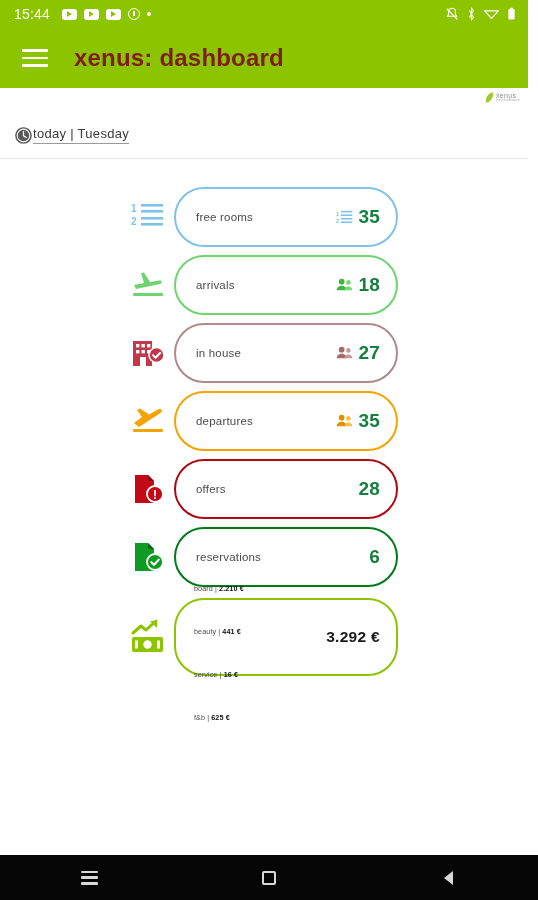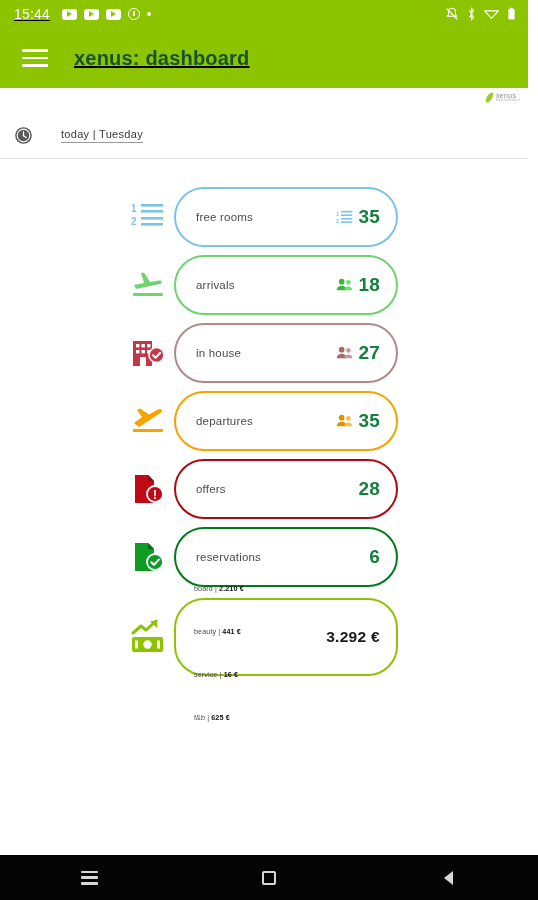--- a/index.html
+++ b/index.html
@@ -2,21 +2,21 @@
 <html><head>
 <meta charset="utf-8">
 <style>
   * { box-sizing: border-box; margin: 0; padding: 0; }
   html, body {
     width: 538px; height: 900px;
     background: #ffffff;
     font-family: "Liberation Sans", sans-serif;
     overflow: hidden;
   }
-  #app { position: relative; width: 528px; height: 900px; background:#fff;text-decoration:underline; }
+  #app { position: relative; width: 528px; height: 900px; background:#fff; }
 
   
   .statusbar {
     height: 28px; background: #8CC400;
     display: flex; align-items: center;
     padding: 0 12px 0 14px; color: #ffffff;
   }
   .sb-time { font-size: 14px; font-weight: 500; letter-spacing: .2px; }
   .sb-left-icons { display:flex; align-items:center; gap:7px; margin-left: 12px; }
   .sb-right { margin-left:auto; display:flex; align-items:center; gap:8px; }
@@ -36,42 +36,42 @@
   .sb-right svg { display:block; }
 
   
   .appbar {
     height: 60px; background: #8CC400;
     display: flex; align-items: center; padding-left: 22px;
   }
   .hamburger { width: 26px; height: 18px; display:flex; flex-direction:column; justify-content:space-between; cursor:pointer; }
   .hamburger span { display:block; height:2.6px; background:#fff; border-radius:1px; }
   .appbar-title {
-    margin-left: 26px; color:#14532d; font-size: 20px; font-weight: bold;
+    margin-left: 26px; color:#7f1d1d; font-size: 24px; font-weight: bold;
     letter-spacing: .2px;
   }
 
   
   .content { position:relative; height: 807px; background:#fff; }
   .watermark {
     position:absolute; right: 8px; top: 4px;
     display:flex; align-items:center; gap:2px; opacity:.85;
   }
   .wm-leaf { width:9px; height:9px; background:#8CC400; border-radius: 9px 0 9px 0; transform: rotate(-12deg);}
   .wm-txt { display:flex; flex-direction:column; line-height:1; }
   .wm-name { font-size:7px; color:#777; letter-spacing:.3px; }
   .wm-sub { font-size:3.6px; color:#999; letter-spacing:.2px; }
 
   .daterow {
     position:absolute; top: 28px; left: 0; right: 0;
     display:flex; align-items:center; padding-left: 14px; height: 38px;
   }
   .clock-icon { width: 19px; height: 19px; flex:0 0 auto; }
   .date-text {
-    margin-left: 28px; font-size: 11px; color: #3a3a3a;
+    margin-left: 0; font-size: 13px; color: #3a3a3a;
     border-bottom: 1px solid #9a9a9a; padding-bottom: 2px; letter-spacing:.3px;
   }
   .divider { position:absolute; top: 70px; left: 0; right:0; height:1px; background:#e2e2e2; }
 
   
   .cards { position:absolute; top: 95px; left:0; right:0; padding-left: 130px; }
   .card-row { display:flex; align-items:center; height: 67px; margin-bottom: 1px; }
   .row-icon { width: 36px; height: 36px; flex: 0 0 36px; margin-right: 8px; }
   .card {
     flex: 0 0 224px; height: 60px;

